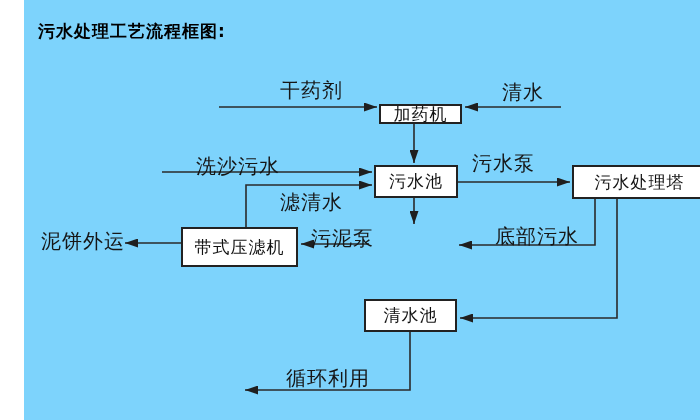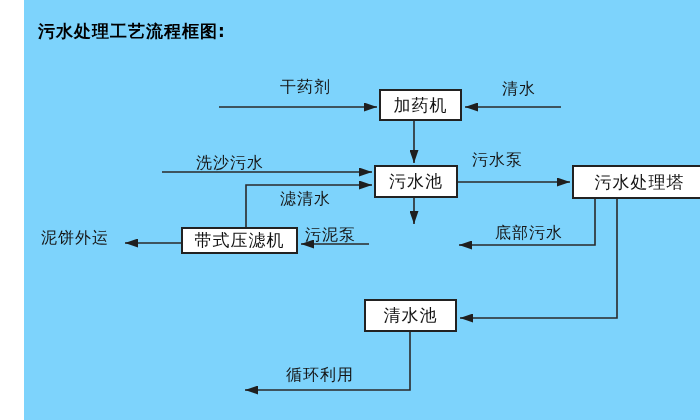--- a/index.html
+++ b/index.html
@@ -13,37 +13,37 @@
     position:absolute;left:14px;top:20px;font-size:17px;font-weight:bold;
     color:#000;letter-spacing:1px;white-space:nowrap;
   }
   .flow-svg{position:absolute;left:0;top:0;width:700px;height:420px;}
   .node{
     position:absolute;box-sizing:border-box;border:2px solid #222;background:#fff;
     display:flex;align-items:center;justify-content:center;
     font-size:17px;color:#111;letter-spacing:1px;white-space:nowrap;
   }
   .lbl{
-    position:absolute;font-size:16px;color:#161616;letter-spacing:1px;
+    position:absolute;font-size:20px;color:#161616;letter-spacing:1px;
     white-space:nowrap;background:transparent;
   }
   
-  .n-dosing{left:355px;top:89px;width:83px;height:32px;font-family:Liberation Serif, serif;}
+  .n-dosing{left:355px;top:104px;width:83px;height:20px;font-family:Liberation Serif, serif;}
   .n-sewage{left:350px;top:165px;width:84px;height:33px;}
   .n-tower{left:548px;top:165px;width:135px;height:34px;}
   .n-sludge{left:345px;top:226px;width:88px;height:34px;}
-  .n-belt{left:157px;top:227px;width:117px;height:27px;}
+  .n-belt{left:157px;top:227px;width:117px;height:40px;}
   .n-clean{left:340px;top:299px;width:93px;height:33px;}
   
   .l-dry{left:256px;top:77px;}
   .l-cw{left:478px;top:79px;}
   .l-sand{left:172px;top:153px;}
   .l-spump{left:448px;top:150px;}
   .l-filt{left:256px;top:189px;}
-  .l-slpump{left:281px;top:225px;}
+  .l-slpump{left:287px;top:225px;}
   .l-bottom{left:471px;top:223px;}
   .l-mud{left:17px;top:228px;}
   .l-recycle{left:262px;top:365px;}
   path.arrow{fill:none;stroke:#2a2a2a;stroke-width:1.6;}
 </style>
 </head>
 <body>
 
 <div class="stage">
 

